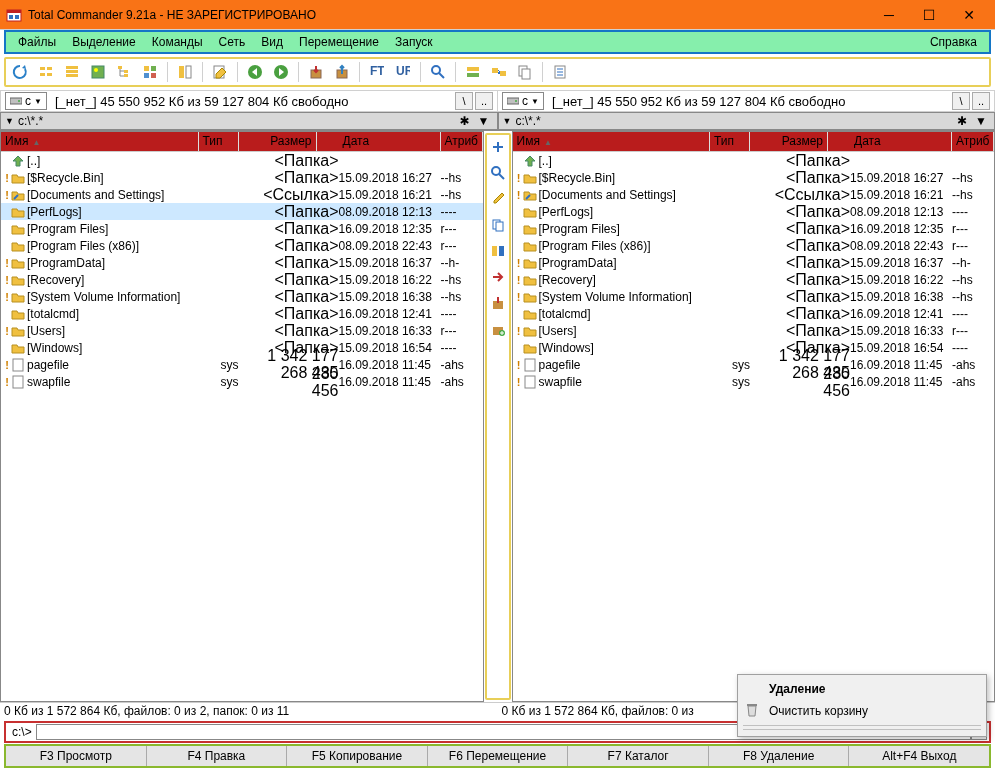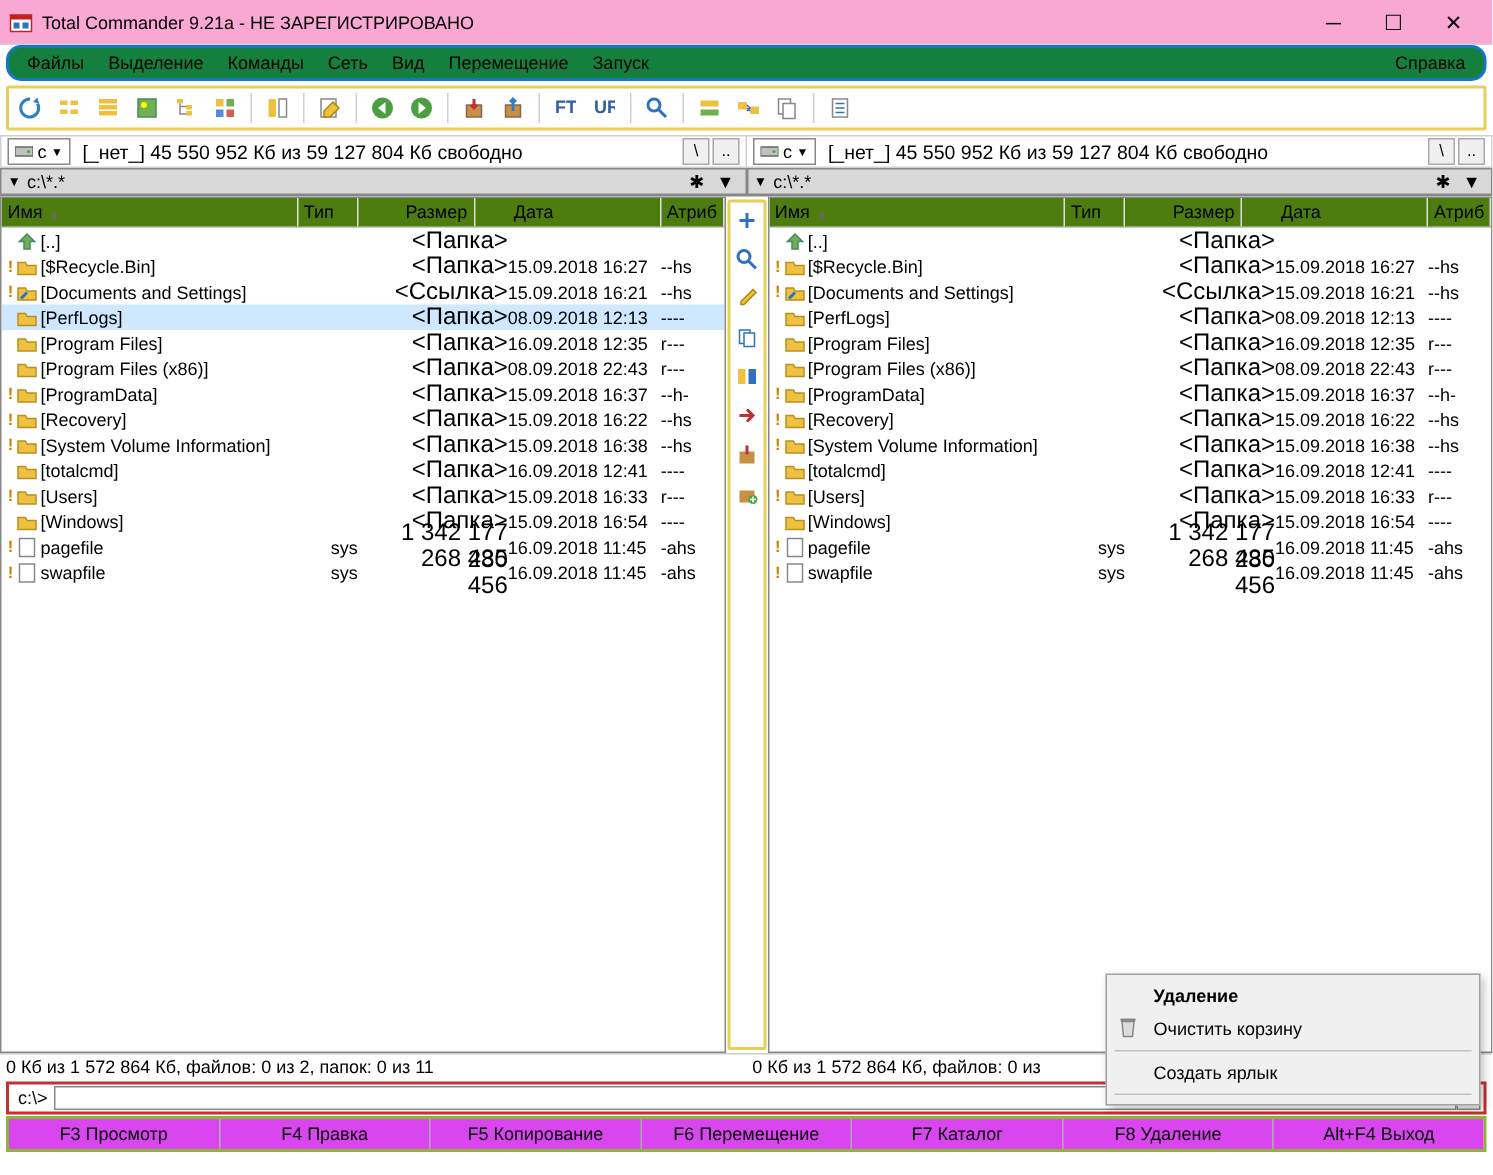--- a/index.html
+++ b/index.html
@@ -1,24 +1,24 @@
 <!DOCTYPE html>
 <html><head>
 <meta charset="utf-8">
 <style>
 * { box-sizing: border-box; margin: 0; padding: 0; font-family: "Segoe UI", Tahoma, sans-serif; font-size: 12px; }
 body { background: #fff; width: 995px; height: 783px; overflow: hidden; position: relative; }
 
-.titlebar { height: 30px; background: #f9a8d4; border-bottom: 1px solid #d0d0d0; display: flex; align-items: center; padding: 0 6px; }
+.titlebar { height: 30px; background: #f97316; border-bottom: 1px solid #d0d0d0; display: flex; align-items: center; padding: 0 6px; }
 .titlebar .app-icon { width: 16px; height: 16px; margin-right: 6px; }
 .titlebar .title { flex: 1; font-size: 12px; color: #000; }
 .titlebar .win-btns { display: flex; }
 .titlebar .win-btn { width: 40px; height: 28px; display: flex; align-items: center; justify-content: center; font-size: 14px; cursor: pointer; }
 
-.menubar { height: 24px; border: 2px solid #1476c6; border-radius: 10px; margin: 0 4px; display: flex; align-items: center; padding: 0 4px; background: #15803d; }
+.menubar { height: 24px; border: 2px solid #1476c6; border-radius: 0; margin: 0 4px; display: flex; align-items: center; padding: 0 4px; background: #86efac; }
 .menubar .menu-item { padding: 2px 8px; cursor: pointer; font-size: 12px; }
 .menubar .spacer { flex: 1; }
 
 .toolbar { height: 30px; margin: 3px 4px; border: 2px solid #e8cf58; border-radius: 2px; display: flex; align-items: center; padding: 2px; background: #fff; gap: 2px; }
 .toolbar .tbtn { width: 24px; height: 24px; display: flex; align-items: center; justify-content: center; cursor: pointer; border: 1px solid transparent; }
 .toolbar .sep { width: 1px; height: 20px; background: #d0d0d0; margin: 0 3px; }
 
 .drives { display: flex; height: 22px; }
 .drive-panel { flex: 1; display: flex; align-items: center; padding: 0 4px; border: 1px solid #d0d0d0; }
 .drive-panel + .drive-panel { border-left: none; }
@@ -31,21 +31,21 @@
 .pathbar { flex: 1; background: #d8d8d8; border: 1px solid #888; display: flex; align-items: center; padding: 0 4px; font-size: 12px; }
 .pathbar .dd { margin-right: 4px; font-size: 9px; }
 .pathbar .pbtns { margin-left: auto; display: flex; gap: 2px; font-size: 11px; }
 .pathbar .pb { cursor: pointer; padding: 0 3px; }
 
 .panels { display: flex; height: 572px; border-top: 1px solid #888; }
 .panel { flex: 1; display: flex; flex-direction: column; border: 1px solid #888; background: #fff; overflow: hidden; }
 .vtoolbar { width: 26px; background: #fff; border: 2px solid #e8cf58; border-radius: 2px; margin: 2px 1px; display: flex; flex-direction: column; align-items: center; padding: 2px 0; gap: 6px; }
 .vtoolbar .vbtn { width: 20px; height: 20px; display: flex; align-items: center; justify-content: center; cursor: pointer; }
 
-.headers { display: flex; height: 20px; border-bottom: 1px solid #ccc; background: #4d7c0f; }
+.headers { display: flex; height: 20px; border-bottom: 1px solid #ccc; background: #b91c1c; }
 .headers .h { border-right: 1px solid #ddd; padding: 2px 4px; font-size: 12px; }
 .headers .h.sort::after { content: "▲"; font-size: 8px; margin-left: 4px; color: #666; }
 .h-name { flex: 1; }
 .h-ext { width: 40px; }
 .h-size { width: 78px; text-align: right; }
 .h-date { width: 102px; margin-left: 22px; }
 .h-attr { width: 42px; }
 
 .filelist { flex: 1; overflow: auto; }
 .row { display: flex; height: 17px; align-items: center; padding-left: 2px; }
@@ -60,21 +60,21 @@
 
 .status { display: flex; height: 18px; font-size: 12px; }
 .status .st { flex: 1; padding: 1px 4px; border-top: 1px solid #ccc; }
 
 .cmdline { display: flex; height: 22px; border: 2px solid #c73030; margin: 1px 4px; align-items: center; padding: 0 2px; }
 .cmdline .prompt { font-size: 12px; padding: 0 4px; }
 .cmdline .cmd-input { flex: 1; border: 1px solid #888; height: 16px; background: #fff; }
 .cmdline .cmd-dd { width: 16px; height: 16px; border: 1px solid #888; background: #f0f0f0; display:flex; align-items:center; justify-content:center; font-size:9px; cursor:pointer; }
 
 .fnbar { display: flex; height: 24px; border: 2px solid #8ab82e; margin: 1px 4px 4px 4px; }
-.fnbar .fn { flex: 1; border-right: 1px solid #aaa; display: flex; align-items: center; justify-content: center; font-size: 12px; cursor: pointer; background: #d946ef; }
+.fnbar .fn { flex: 1; border-right: 1px solid #aaa; display: flex; align-items: center; justify-content: center; font-size: 12px; cursor: pointer; background: #e5e5e5; }
 .fnbar .fn:last-child { border-right: none; }
 
 .ctx-menu { position: absolute; right: 8px; bottom: 46px; width: 250px; background: #f0f0f0; border: 1px solid #a0a0a0; box-shadow: 2px 2px 6px rgba(0,0,0,0.25); padding: 3px; }
 .ctx-menu .ctx-item { display: flex; align-items: center; padding: 4px 6px 4px 28px; font-size: 12px; cursor: pointer; position: relative; }
 .ctx-menu .ctx-item.bold { font-weight: bold; }
 .ctx-menu .ctx-sep { height: 1px; background: #c0c0c0; margin: 3px 2px; }
 .ctx-menu .ctx-icon { position: absolute; left: 4px; width: 16px; height: 16px; }
 
 svg { display: block; }
 </style>
@@ -818,17 +818,14 @@
   <div class="ctx-item">
     <span class="ctx-icon">
         <svg width="14" height="14">
           <path d="M3 3h8l-1 10H4z" fill="#ddd" stroke="#888"></path>
           <rect x="2" y="1" width="10" height="2" fill="#888"></rect>
         </svg>
       </span>
     <span>Очистить корзину</span>
   </div>
   <div class="ctx-sep"></div>
-  <div class="ctx-item">
-      <span>Создать ярлык</span>
-    </div>
   <div class="ctx-sep"></div>
 </div>
 
 </body></html>

